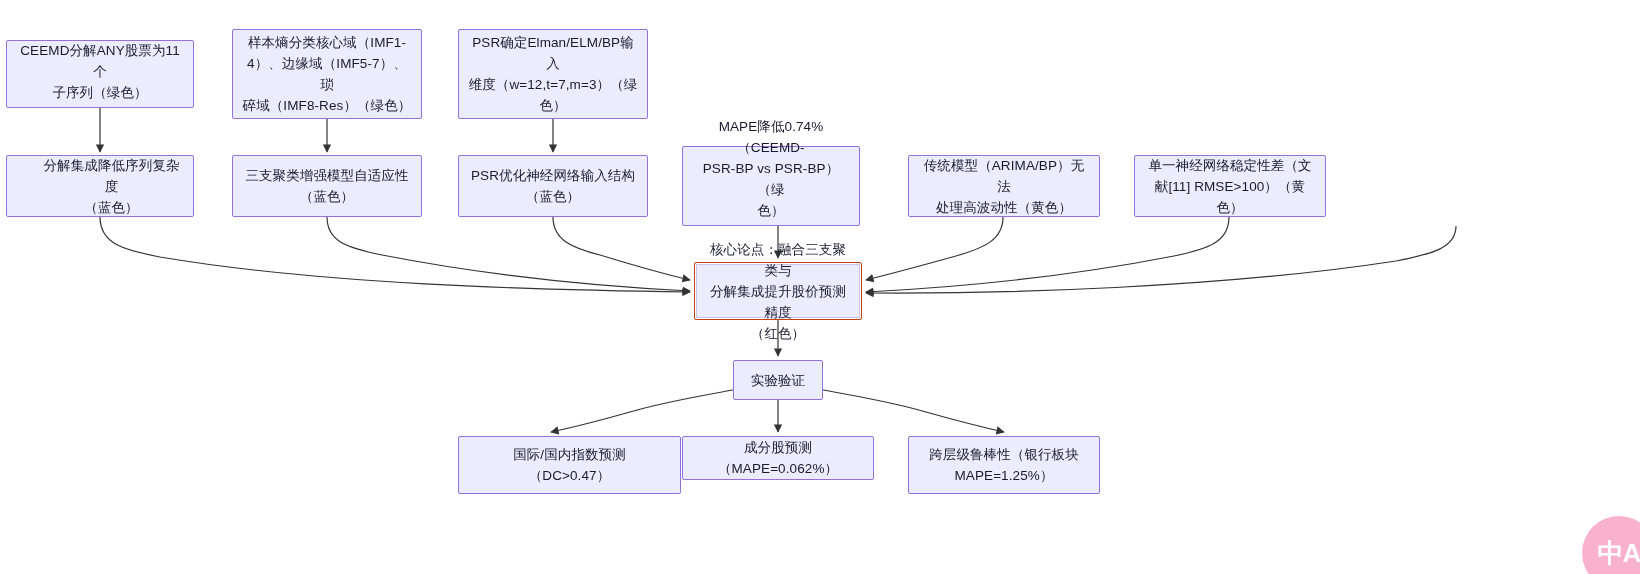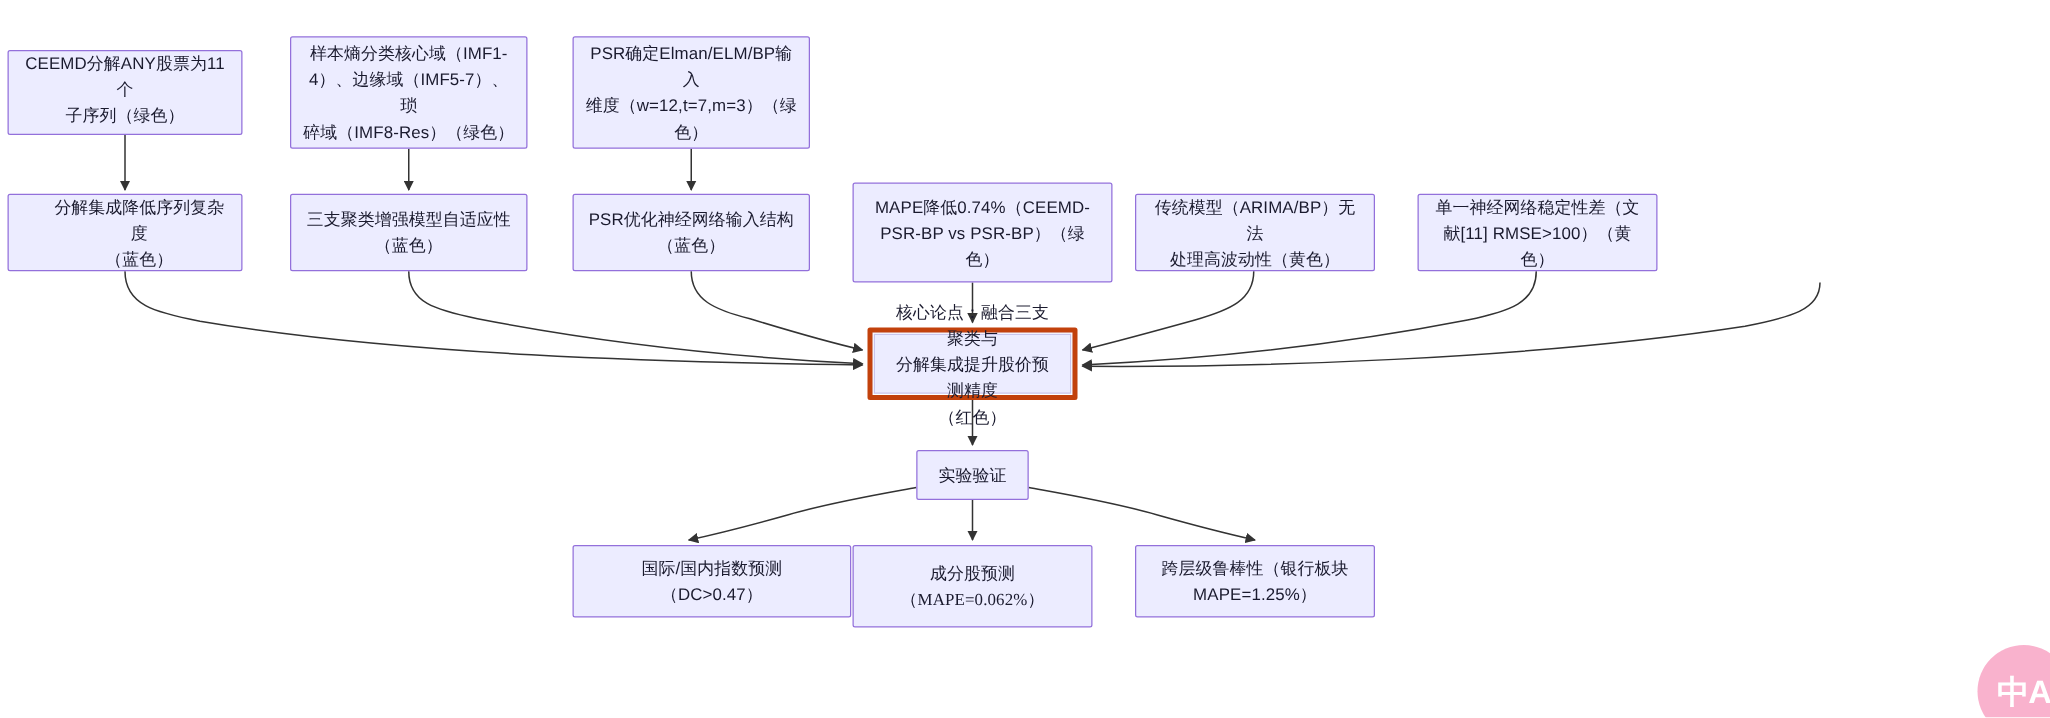--- a/index.html
+++ b/index.html
@@ -34,21 +34,21 @@
     justify-content: center;
     text-align: center;
     color: #1a1a2e;
     font-size: 13.5px;
     line-height: 21px;
     padding: 4px 9px;
     letter-spacing: 0.1px;
   }
   .node-core {
     background: #ECECFF;
-    border: 4px solid #c2410c;
+    border: 1px solid #c2410c;
     box-shadow: inset 0 0 0 1px #ffffff, inset 0 0 0 2px #c9c4ec;
     padding: 5px 13px;
   }
   .node-text {
     display: block;
     white-space: pre-line;
   }
   .watermark {
     position: absolute;
     right: -16px;
@@ -127,21 +127,21 @@
   <div class="node" style="left:232px;top:155px;width:190px;height:62px;">
     <span class="node-text">三支聚类增强模型自适应性
 （蓝色）</span>
   </div>
 
   <div class="node" style="left:458px;top:155px;width:190px;height:62px;">
     <span class="node-text">PSR优化神经网络输入结构
 （蓝色）</span>
   </div>
 
-  <div class="node" style="left:682px;top:146px;width:208px;height:80px;">
+  <div class="node" style="left:682px;top:146px;width:178px;height:80px;align-items:flex-end;">
     <span class="node-text">MAPE降低0.74%（CEEMD-
 PSR-BP vs PSR-BP）（绿
 色）</span>
   </div>
 
   <div class="node" style="left:908px;top:155px;width:192px;height:62px;">
     <span class="node-text">传统模型（ARIMA/BP）无法
 处理高波动性（黄色）</span>
   </div>
 
@@ -159,21 +159,21 @@
 
   <div class="node" style="left:733px;top:360px;width:90px;height:40px;">
     <span class="node-text">实验验证</span>
   </div>
 
   <div class="node" style="left:458px;top:436px;width:223px;height:58px;">
     <span class="node-text">国际/国内指数预测
 （DC&gt;0.47）</span>
   </div>
 
-  <div class="node" style="left:682px;top:436px;width:192px;height:66px;font-family:Liberation Serif, serif;">
+  <div class="node" style="left:682px;top:436px;width:192px;height:44px;">
     <span class="node-text">成分股预测
 （MAPE=0.062%）</span>
   </div>
 
   <div class="node" style="left:908px;top:436px;width:192px;height:58px;">
     <span class="node-text">跨层级鲁棒性（银行板块
 MAPE=1.25%）</span>
   </div>
 
   <div class="watermark">

